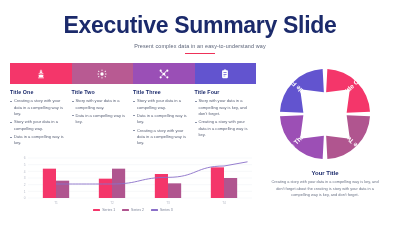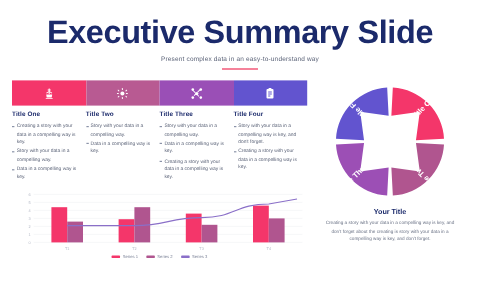--- a/index.html
+++ b/index.html
@@ -7,21 +7,21 @@
   body {
     background:#ffffff;
     font-family:"Liberation Sans", sans-serif;
     color:#1b2a6b;
     position:relative;
   }
 
   
   .header { text-align:center; padding-top:14px; }
   .slide-title {
-    font-size:27px;
+    font-size:23px;
     font-weight:bold;
     color:#1b2a6b;
     letter-spacing:-0.3px;
     line-height:1;
   }
   .slide-sub {
     font-size:5.4px;
     color:#5a6277;
     margin-top:6px;
     letter-spacing:0.15px;

